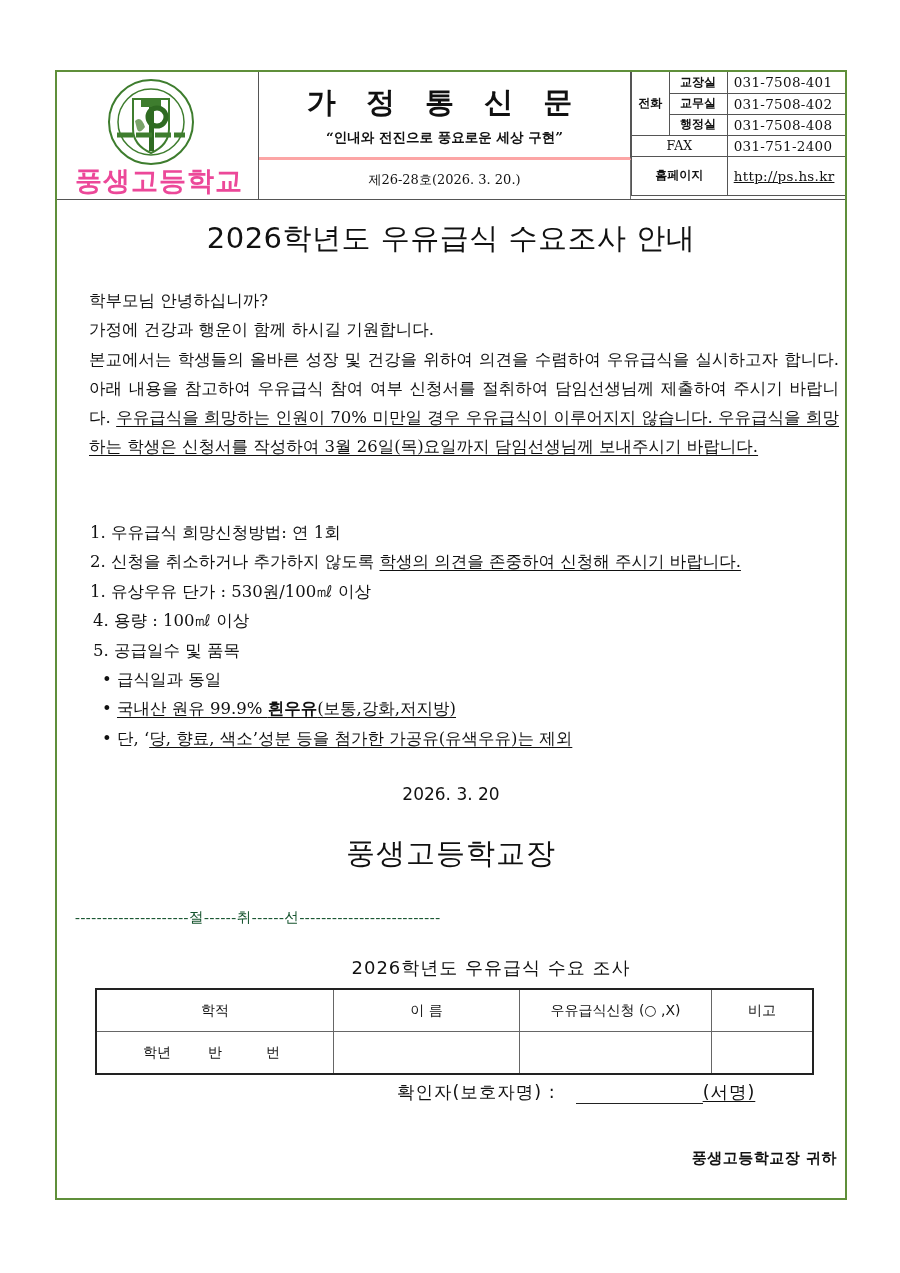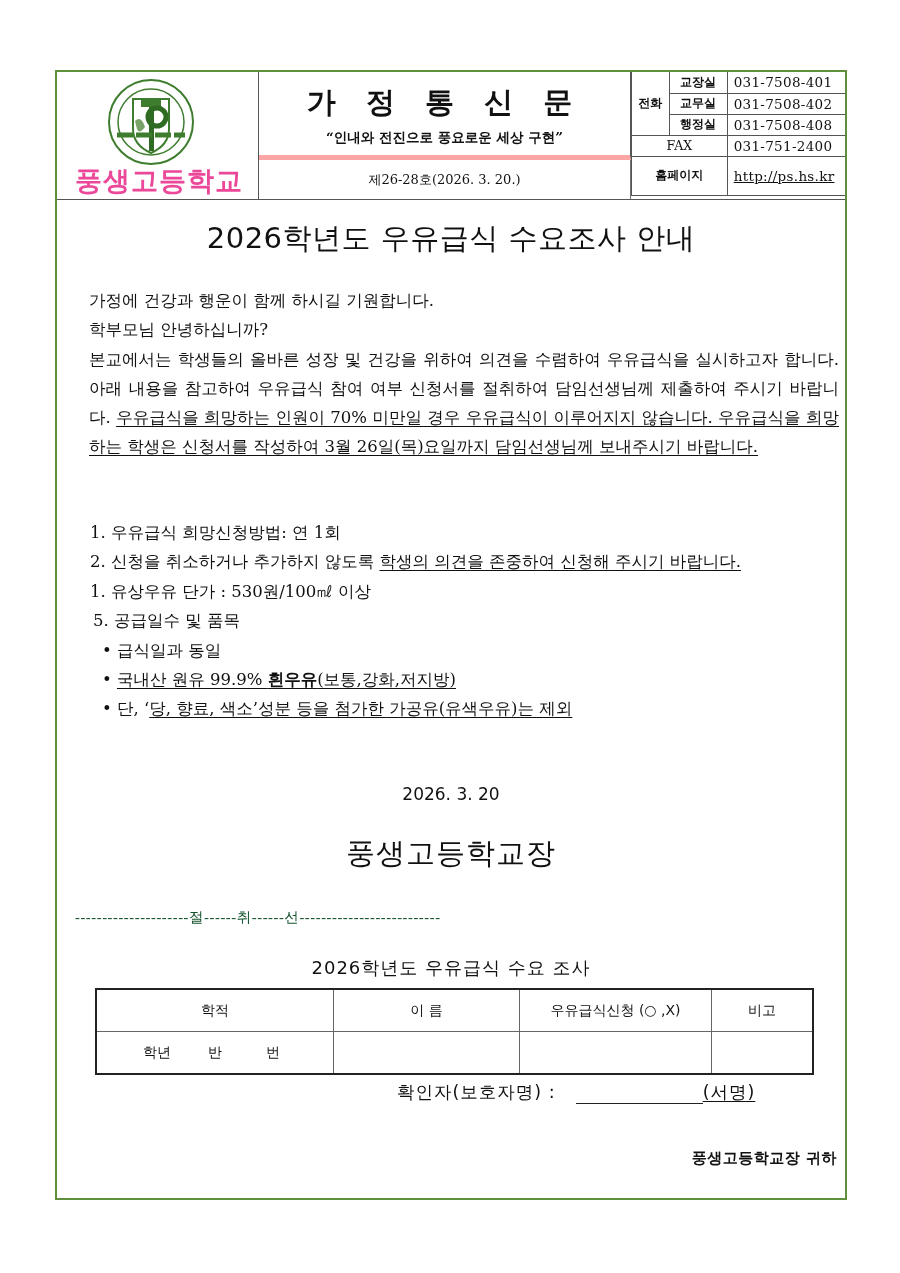--- a/index.html
+++ b/index.html
@@ -5,21 +5,21 @@
   html, body { margin:0; padding:0; background:#ffffff; }
   body { width:900px; height:1273px; position:relative; font-family:"DejaVu Serif", serif; color:#111; }
   .page-frame { position:absolute; left:55px; top:70px; width:792px; height:1130px; border:2px solid #5f8f3a; box-sizing:border-box; }
 
   
   .hdr { position:absolute; left:0; top:0; width:788px; height:127px; border-bottom:1.5px solid #555; }
   .hdr .cell { position:absolute; box-sizing:border-box; }
   .logo-cell { left:0; top:0; width:202px; height:127px; border-right:1px solid #555; }
   .logo-svg { position:absolute; left:46px; top:5px; width:96px; height:90px; }
   .school-name { position:absolute; left:4px; top:93px; width:196px; text-align:center; font-family:"DejaVu Sans", sans-serif; font-weight:bold; font-size:27px; color:#ec4899; letter-spacing:1px; line-height:32px; }
-  .title-cell { left:202px; top:0; width:372px; height:88px; border-right:1px solid #555; border-bottom:5px solid #fca5a5; text-align:center; }
+  .title-cell { left:202px; top:0; width:372px; height:88px; border-right:1px solid #555; border-bottom:3px solid #fca5a5; text-align:center; }
   .news-title { margin-top:12px; font-family:"DejaVu Sans", sans-serif; font-weight:bold; font-size:29px; letter-spacing:10px; line-height:36px; }
   .motto { margin-top:8px; font-size:13.5px; font-weight:bold; line-height:18px; }
   .issue-cell { left:202px; top:88px; width:372px; height:39px; border-right:1px solid #737373; text-align:center; font-size:13px; line-height:39px; }
   .contact-table { position:absolute; left:574px; top:0; border-collapse:collapse; font-size:12.5px; }
   .contact-table td { border:1px solid #555; padding:0; height:21px; text-align:center; box-sizing:border-box; }
   .contact-table .c-phone { width:38px; font-weight:bold; font-size:12px; }
   .contact-table .c-room { width:59px; font-weight:bold; font-size:12px; }
   .contact-table .c-num { width:118px; text-align:left; padding-left:5px; font-size:13.5px; letter-spacing:0.3px; }
   .contact-table .c-home { height:39px; font-weight:bold; font-size:12px; }
   .contact-table tr td:last-child { border-right:none;padding-left:6px; }
@@ -31,21 +31,21 @@
   .greeting { top:214px; }
   .u { text-decoration:underline; text-underline-offset:3px; }
   .list { position:absolute; left:33px; top:446px; width:750px; font-size:16.5px; line-height:29.4px; }
   .list .li { white-space:nowrap; }
   .list .bullet { padding-left:12px; }
   .list .b { font-weight:bold; }
   .date { position:absolute; left:0; top:712px; width:788px; text-align:center; font-family:"DejaVu Sans", sans-serif; font-size:17px; }
   .principal { position:absolute; left:0; top:762px; width:788px; text-align:center; font-family:"DejaVu Sans", sans-serif; font-size:29px; letter-spacing:1px; }
   .cutline { position:absolute; left:18px; top:836px; width:760px; font-family:Liberation Serif, serif; font-size:14.5px; letter-spacing:0.6px; white-space:nowrap; overflow:hidden; color:#14532d; }
 
-  .survey-title { position:absolute; left:0; top:884px; width:788px; text-align:center; font-family:"DejaVu Sans", sans-serif; font-size:18px; letter-spacing:1px; }
+  .survey-title { position:absolute; left:0; top:884px; width:788px; text-align:center; font-family:"DejaVu Sans", sans-serif; font-size:18px; letter-spacing:1px;padding-left:40px; }
   .survey { position:absolute; left:38px; top:916px; border-collapse:collapse; font-family:"DejaVu Sans", sans-serif; font-size:14px; }
   .survey td, .survey th { border:1px solid #666; height:41px; text-align:center; font-weight:normal; padding:0; }
   .survey { border:2px solid #222; }
   .col1 { width:236px;margin-top:26px; } .col2 { width:185px; } .col3 { width:191px; } .col4 { width:100px; }
   .gradecell span { display:inline-block; width:58px; }
   .confirm { position:absolute; left:340px; top:1008px; font-family:"DejaVu Sans", sans-serif; font-size:17.5px; letter-spacing:1px; white-space:nowrap; }
   .sigline { display:inline-block; width:127px; border-bottom:1px solid #222; margin-left:20px; height:18px; vertical-align:bottom; }
   .sign { text-decoration:underline; text-underline-offset:3px; }
   .addressee { position:absolute; right:8px; top:1077px; font-size:15px; font-weight:bold; letter-spacing:0.5px; }
 </style>
@@ -98,29 +98,30 @@
         <td colspan="2" class="c-home">홈페이지</td>
         <td class="c-num" style="height:39px;text-decoration:underline;">http://ps.hs.kr</td>
       </tr>
     </tbody>
       </table>
   </div>
 
   <div class="doc-title">2026학년도 우유급식 수요조사 안내</div>
 
   <div class="para greeting">
+    <div>학부모님 안녕하십니까?</div>
     <div>가정에 건강과 행운이 함께 하시길 기원합니다.</div>
-    <div>학부모님 안녕하십니까?</div>
     <div style="text-align:justify;"><span>본교에서는 학생들의 올바른 성장 및 건강을 위하여 의견을 수렴하여 우유급식을 실시하고자 합니다. 아래 내용을 참고하여 우유급식 참여 여부 신청서를 절취하여 담임선생님께 제출하여 주시기 바랍니다. </span><span class="u">우유급식을 희망하는 인원이 70% 미만일 경우 우유급식이 이루어지지 않습니다. 우유급식을 희망하는 학생은 신청서를 작성하여 3월 26일(목)요일까지 담임선생님께 보내주시기 바랍니다.</span></div>
   </div>
 
   <div class="list">
     <div class="li">1. 우유급식 희망신청방법: 연 1회</div>
     <div class="li"><span>2. 신청을 취소하거나 추가하지 않도록 </span><span class="u">학생의 의견을 존중하여 신청해 주시기 바랍니다.</span></div>
     <div class="li">1. 유상우유 단가 : 530원/100㎖ 이상</div>
+    <div class="li" style="padding-left:3px;">4. 용량 : 100㎖ 이상</div>
     <div class="li" style="padding-left:3px;">5. 공급일수 및 품목</div>
     <div class="li bullet">• 급식일과 동일</div>
     <div class="li bullet"><span>• </span><span class="u">국내산 원유 99.9% </span><span class="u b">흰우유</span><span class="u">(보통,강화,저지방)</span></div>
     <div class="li bullet"><span>• 단, ‘</span><span class="u">당, 향료, 색소’성분 등을 첨가한 가공유(유색우유)는 제외</span></div>
   </div>
 
   <div class="date">2026. 3. 20</div>
   <div class="principal">풍생고등학교장</div>
   <div class="cutline">---------------------절------취------선--------------------------</div>
 

